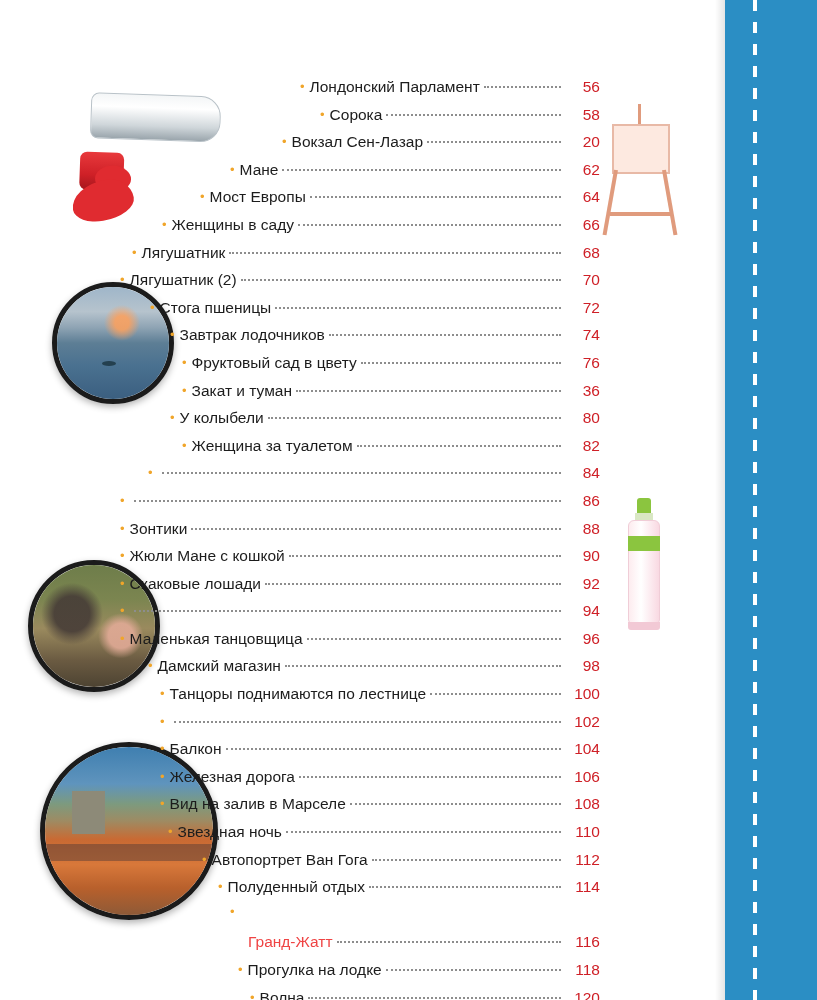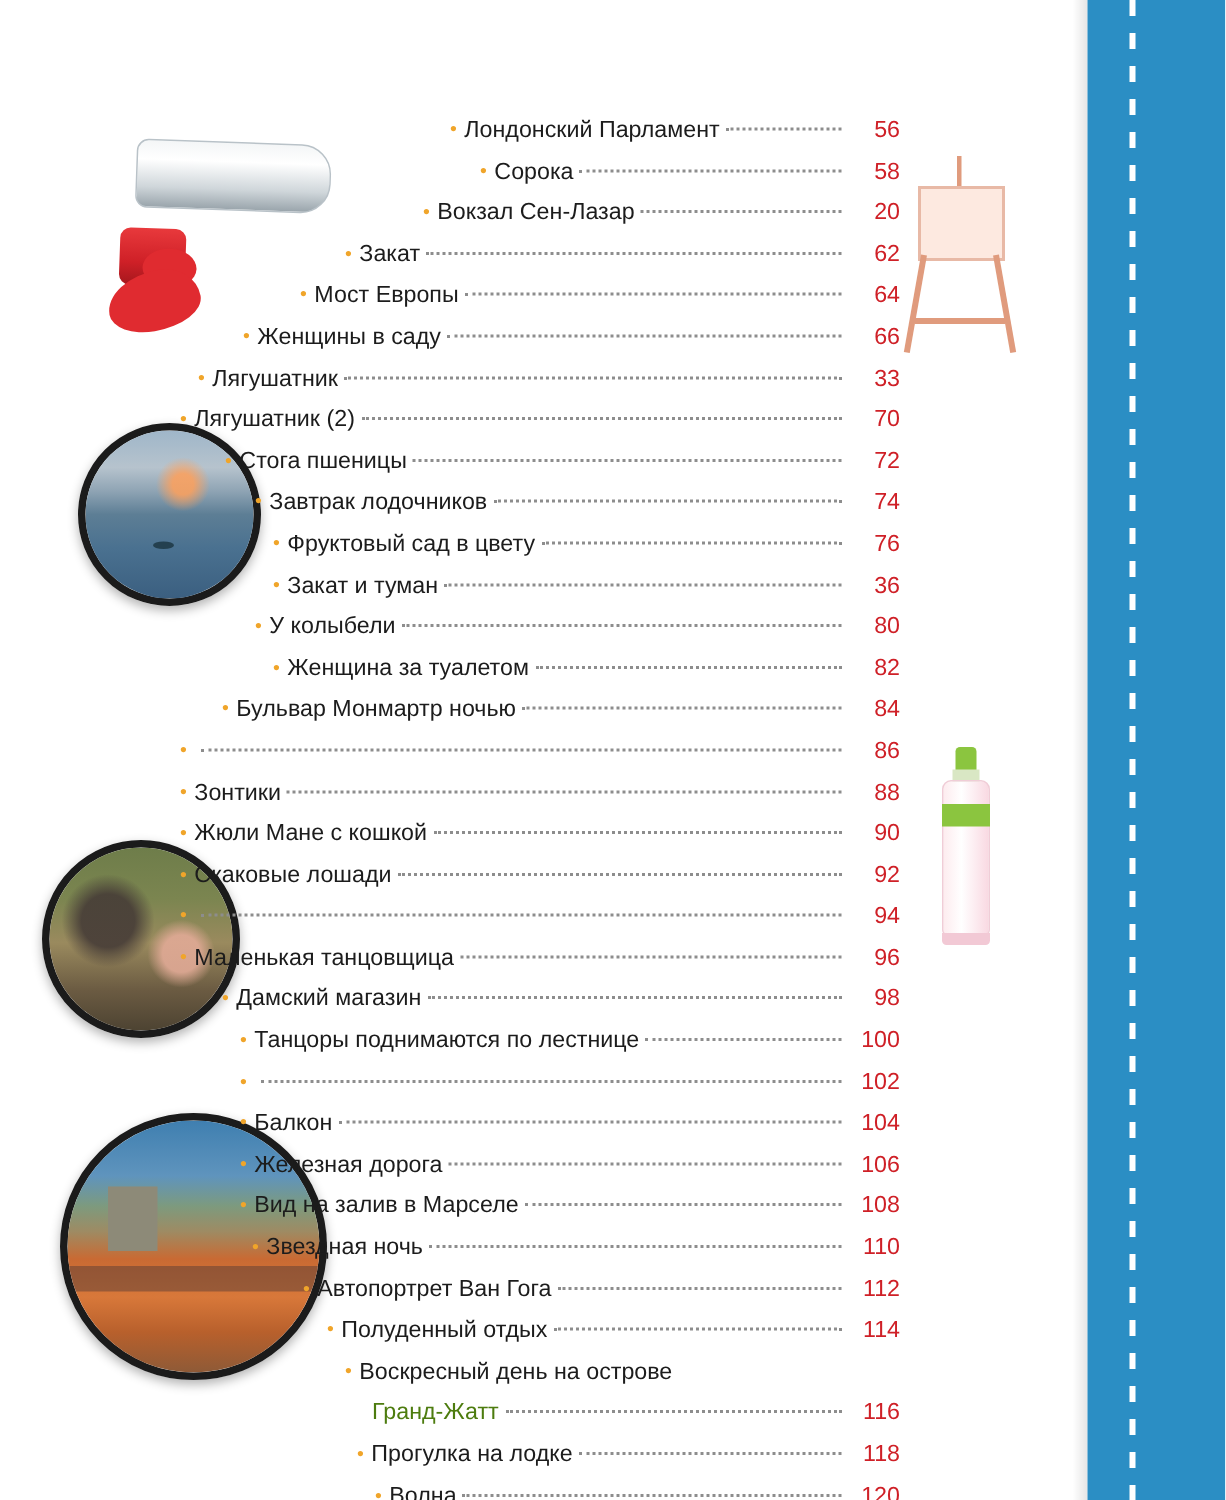--- a/index.html
+++ b/index.html
@@ -84,21 +84,21 @@
     transform: translateY(-4px);
     min-width: 10px;
   }
   .page-num {
     flex: 0 0 auto;
     color: #cf2027;
     font-size: 15.5px;
     text-align: right;
     width: 36px;
   }
-  .cont-text { flex: 0 0 auto; color: #4d7c0f; }
+  .cont-text { flex: 0 0 auto; color: #ef4444; }
 
   
   .circle {
     position: absolute;
     border-radius: 50%;
     border: 5px solid #1b1b1b;
     overflow: hidden;
     box-shadow: 0 3px 7px rgba(0,0,0,0.3);
   }
   .c1 { left: 52px; top: 282px; width: 122px; height: 122px; }
@@ -305,41 +305,41 @@
         <span class="page-num">58</span>
       </div>
       <div class="toc-row" style="padding-left: 162px;">
         <span class="bullet">•</span>
         <span class="title">Вокзал Сен-Лазар</span>
         <span class="leader"></span>
         <span class="page-num">20</span>
       </div>
       <div class="toc-row" style="padding-left: 110px;">
         <span class="bullet">•</span>
-        <span class="title">Закат</span>
+        <span class="title">Мане</span>
         <span class="leader"></span>
         <span class="page-num">62</span>
       </div>
       <div class="toc-row" style="padding-left: 80px;">
         <span class="bullet">•</span>
         <span class="title">Мост Европы</span>
         <span class="leader"></span>
         <span class="page-num">64</span>
       </div>
       <div class="toc-row" style="padding-left: 42px;">
         <span class="bullet">•</span>
         <span class="title">Женщины в саду</span>
         <span class="leader"></span>
         <span class="page-num">66</span>
       </div>
       <div class="toc-row" style="padding-left: 12px;">
         <span class="bullet">•</span>
         <span class="title">Лягушатник</span>
         <span class="leader"></span>
-        <span class="page-num">33</span>
+        <span class="page-num">68</span>
       </div>
       <div class="toc-row" style="padding-left: 0px;">
         <span class="bullet">•</span>
         <span class="title">Лягушатник (2)</span>
         <span class="leader"></span>
         <span class="page-num">70</span>
       </div>
       <div class="toc-row" style="padding-left: 30px;">
         <span class="bullet">•</span>
         <span class="title">Стога пшеницы</span>
@@ -371,21 +371,20 @@
         <span class="page-num">80</span>
       </div>
       <div class="toc-row" style="padding-left: 62px;">
         <span class="bullet">•</span>
         <span class="title">Женщина за туалетом</span>
         <span class="leader"></span>
         <span class="page-num">82</span>
       </div>
       <div class="toc-row" style="padding-left: 28px;">
         <span class="bullet">•</span>
-        <span class="title">Бульвар Монмартр ночью</span>
         <span class="leader"></span>
         <span class="page-num">84</span>
       </div>
       <div class="toc-row" style="padding-left: 0px;">
         <span class="bullet">•</span>
         <span class="leader"></span>
         <span class="page-num">86</span>
       </div>
       <div class="toc-row" style="padding-left: 0px;">
         <span class="bullet">•</span>
@@ -464,21 +463,20 @@
         <span class="page-num">112</span>
       </div>
       <div class="toc-row" style="padding-left: 98px;">
         <span class="bullet">•</span>
         <span class="title">Полуденный отдых</span>
         <span class="leader"></span>
         <span class="page-num">114</span>
       </div>
       <div class="toc-row" style="padding-left: 110px;">
         <span class="bullet">•</span>
-        <span class="title">Воскресный день на острове</span>
       </div>
       <div class="toc-row" style="padding-left: 128px;">
         <span class="cont-text">Гранд-Жатт</span>
         <span class="leader"></span>
         <span class="page-num">116</span>
       </div>
       <div class="toc-row" style="padding-left: 118px;">
         <span class="bullet">•</span>
         <span class="title">Прогулка на лодке</span>
         <span class="leader"></span>

